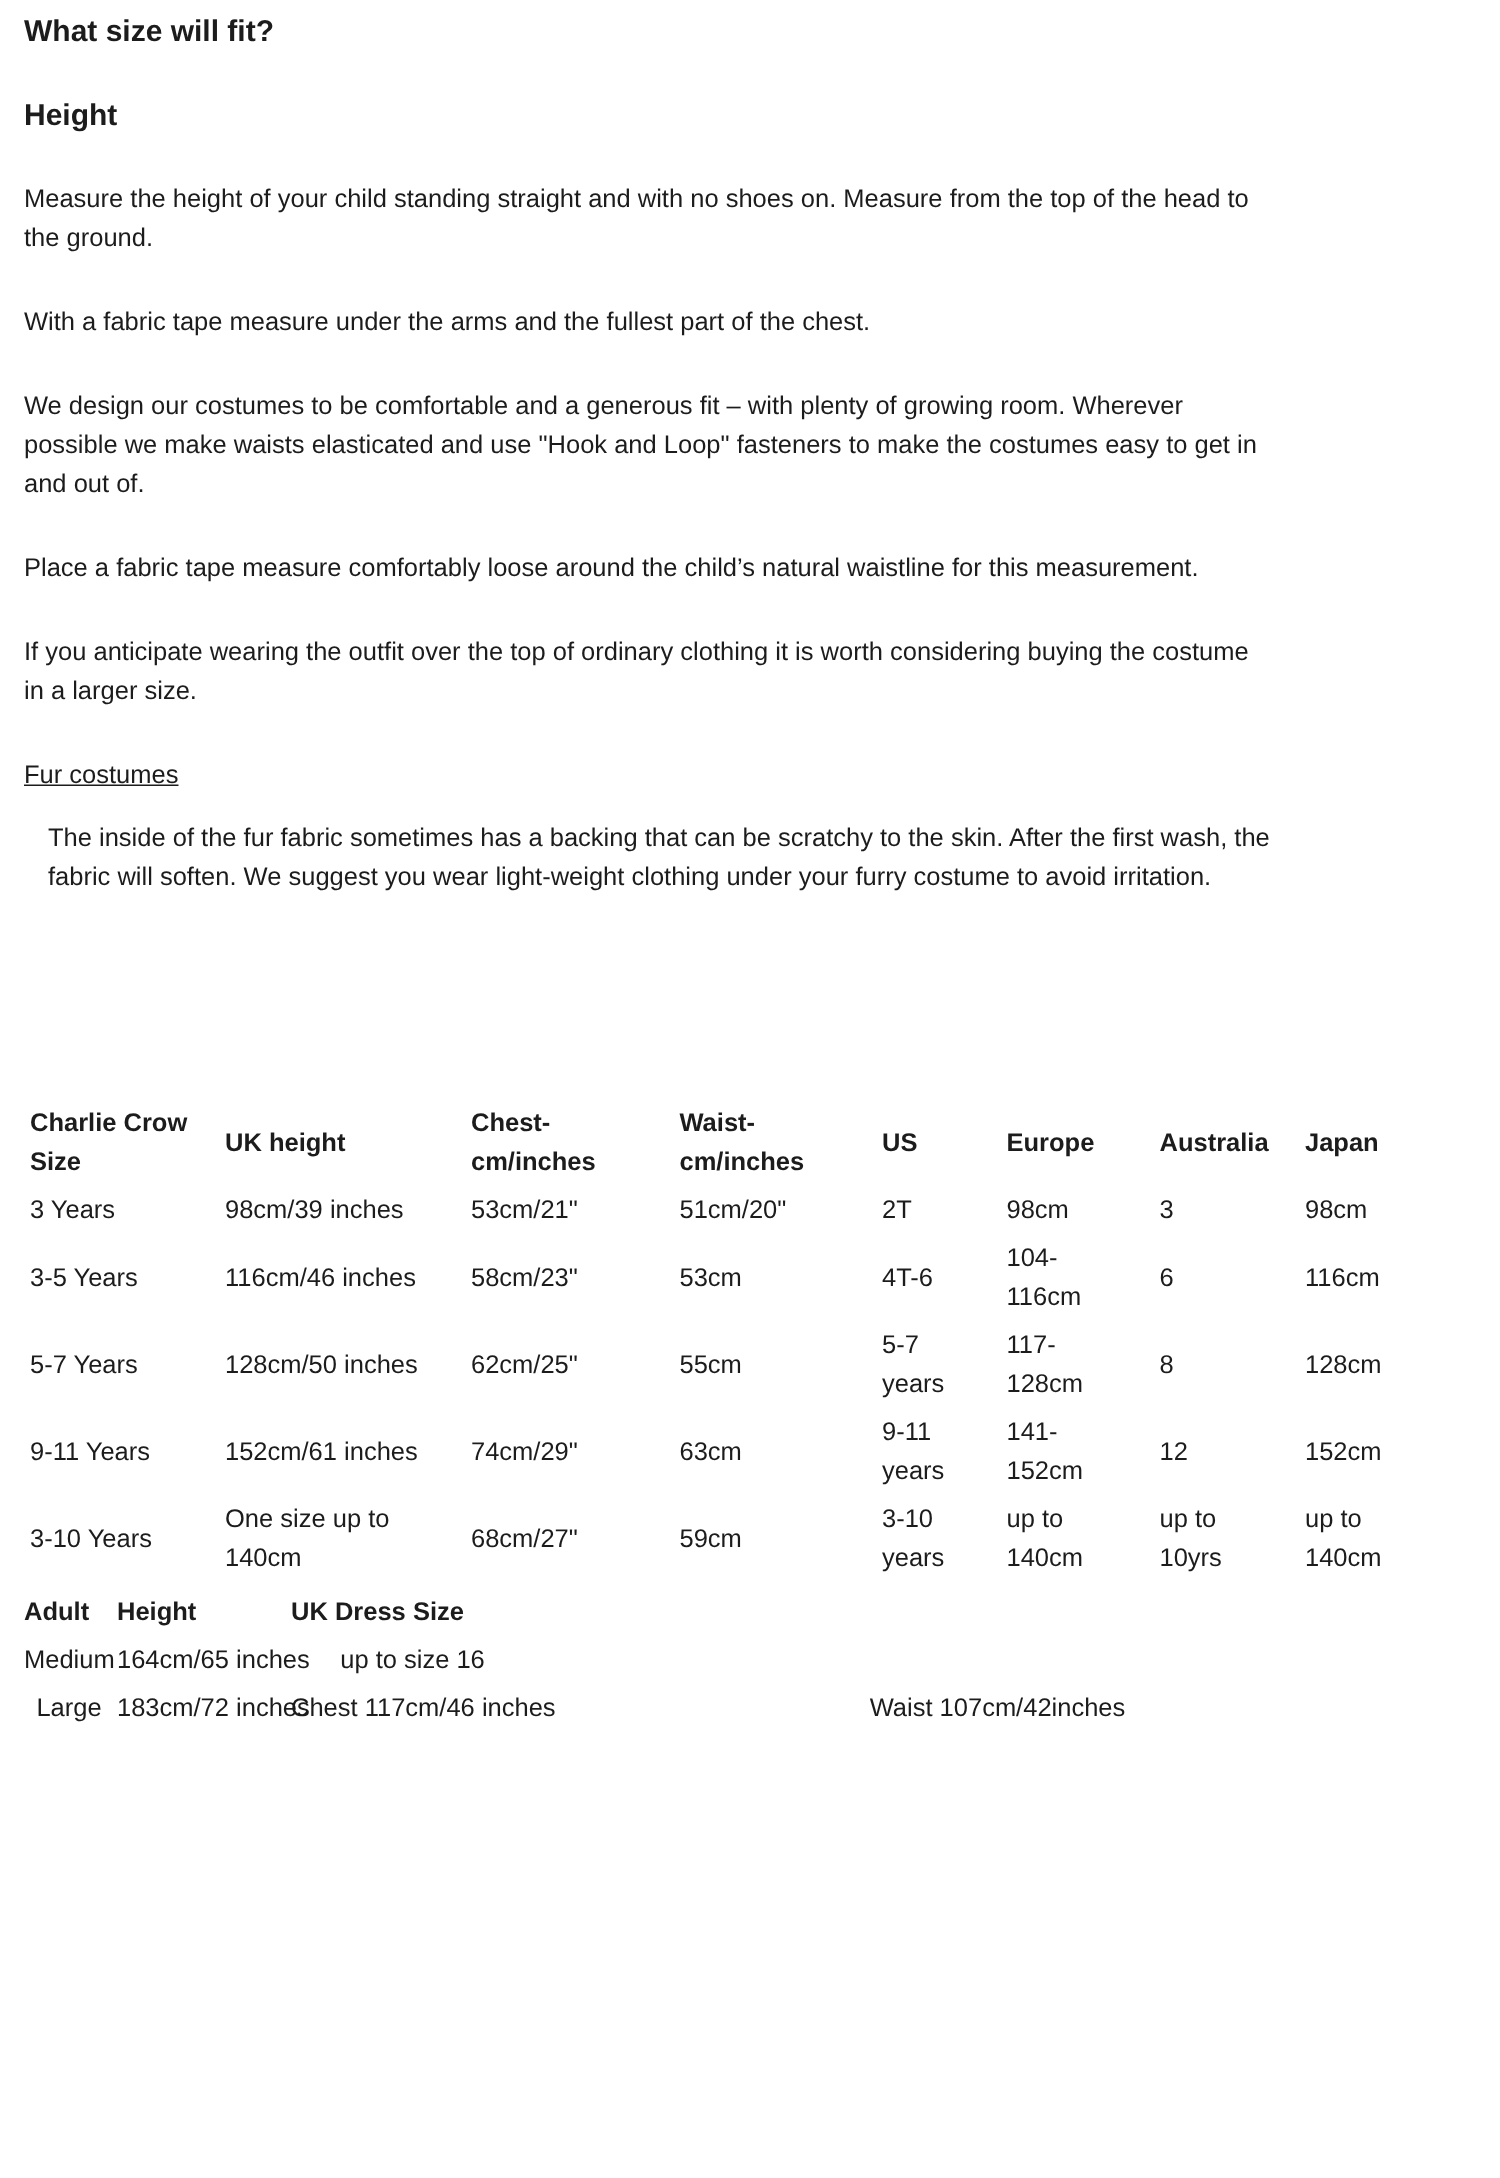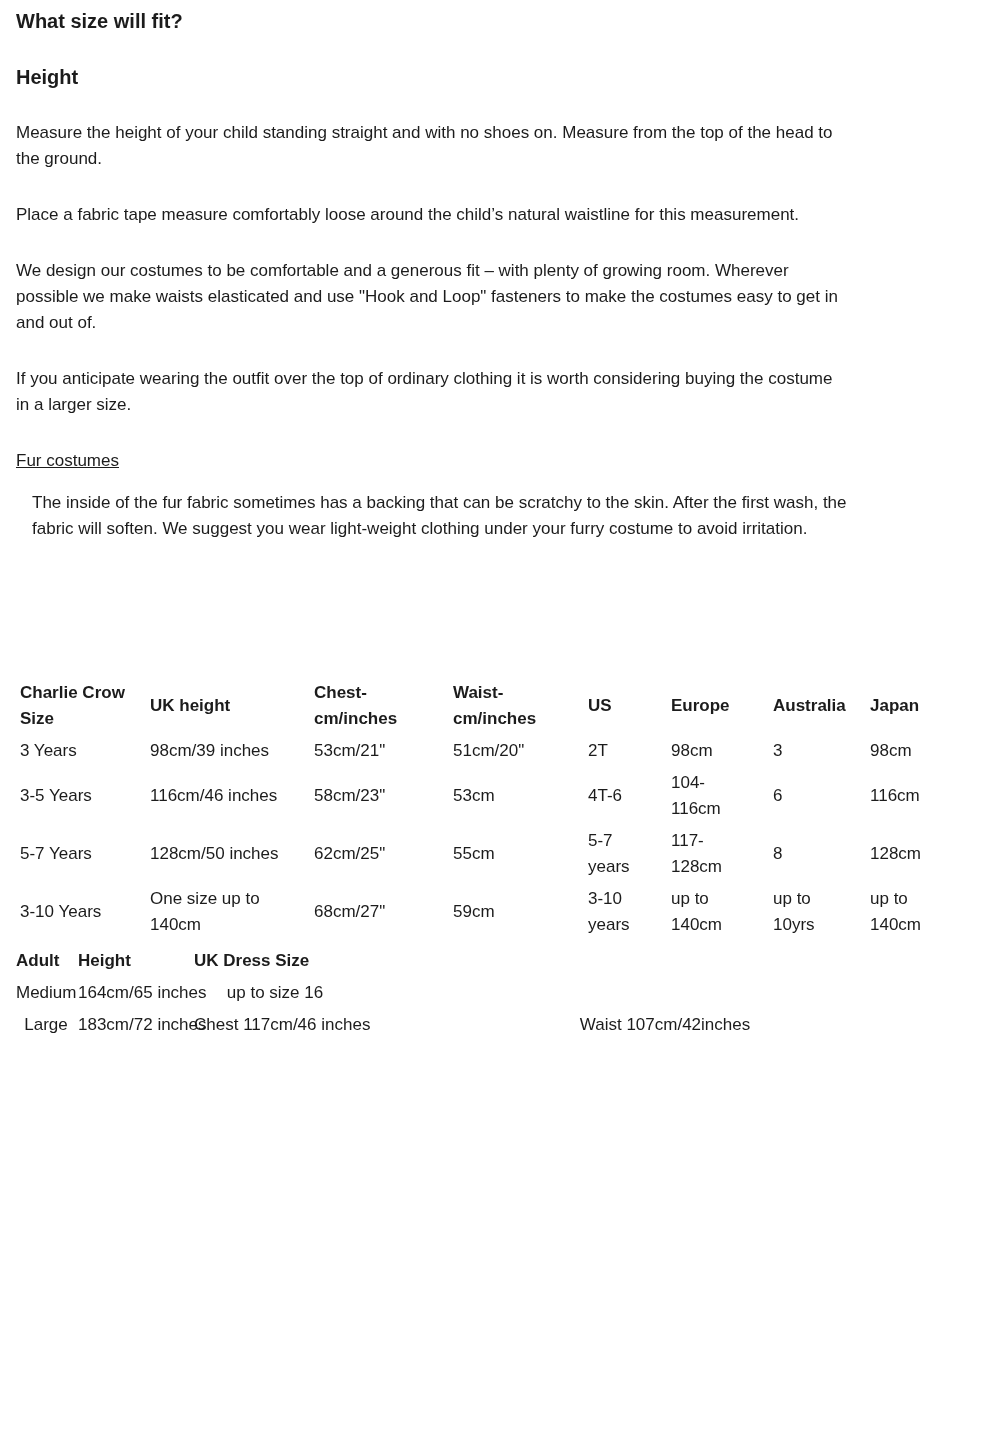--- a/index.html
+++ b/index.html
@@ -63,26 +63,27 @@
 
 <main>
 
   <h1>What size will fit?</h1>
 
 
   <h2>Height</h2>
   <p class="pre">Measure the height of your child standing straight and with no shoes on. Measure from the top of the head to
 the ground.</p>
 
-
-  <p class="pre">Place a fabric tape measure comfortably loose around the child’s natural waistline for this measurement.</p>
+  <p class="pre">With a fabric tape measure under the arms and the fullest part of the chest.</p>
 
   <p class="pre">We design our costumes to be comfortable and a generous fit – with plenty of growing room. Wherever
 possible we make waists elasticated and use "Hook and Loop" fasteners to make the costumes easy to get in
 and out of.</p>
+
+  <p class="pre">Place a fabric tape measure comfortably loose around the child’s natural waistline for this measurement.</p>
 
   <p class="pre">If you anticipate wearing the outfit over the top of ordinary clothing it is worth considering buying the costume
 in a larger size.</p>
 
   <div class="fur-block">
     <span class="fur-heading">Fur costumes</span>
     <p class="pre">The inside of the fur fabric sometimes has a backing that can be scratchy to the skin. After the first wash, the
 fabric will soften. We suggest you wear light-weight clothing under your furry costume to avoid irritation.</p>
   </div>
 
@@ -140,20 +141,32 @@
           <td>62cm/25"</td>
           <td>55cm</td>
           <td>5-7
 years</td>
           <td>117-
 128cm</td>
           <td>8</td>
           <td>128cm</td>
         </tr>
         <tr>
+          <td>9-11 Years</td>
+          <td>152cm/61 inches</td>
+          <td>74cm/29"</td>
+          <td>63cm</td>
+          <td>9-11
+years</td>
+          <td>141-
+152cm</td>
+          <td>12</td>
+          <td>152cm</td>
+        </tr>
+        <tr>
           <td>3-10 Years</td>
           <td>One size up to
 140cm</td>
           <td>68cm/27"</td>
           <td>59cm</td>
           <td>3-10
 years</td>
           <td>up to
 140cm</td>
           <td>up to

